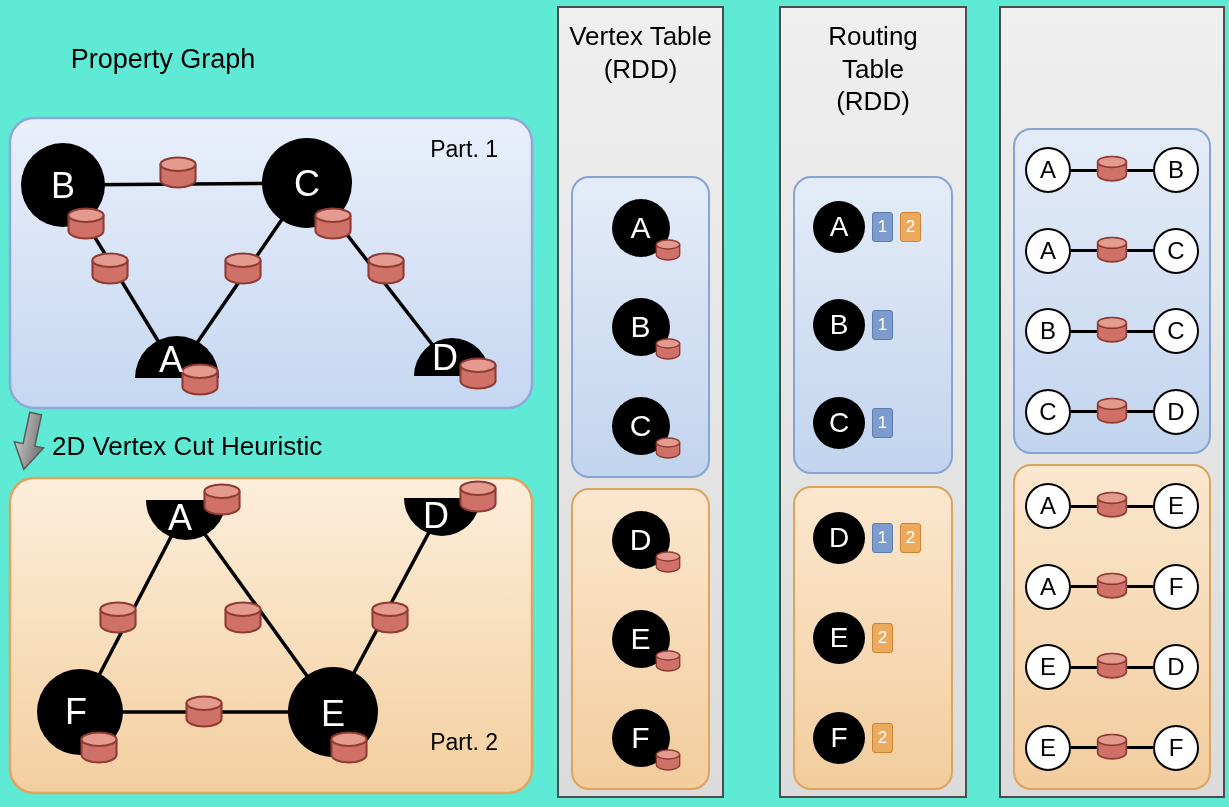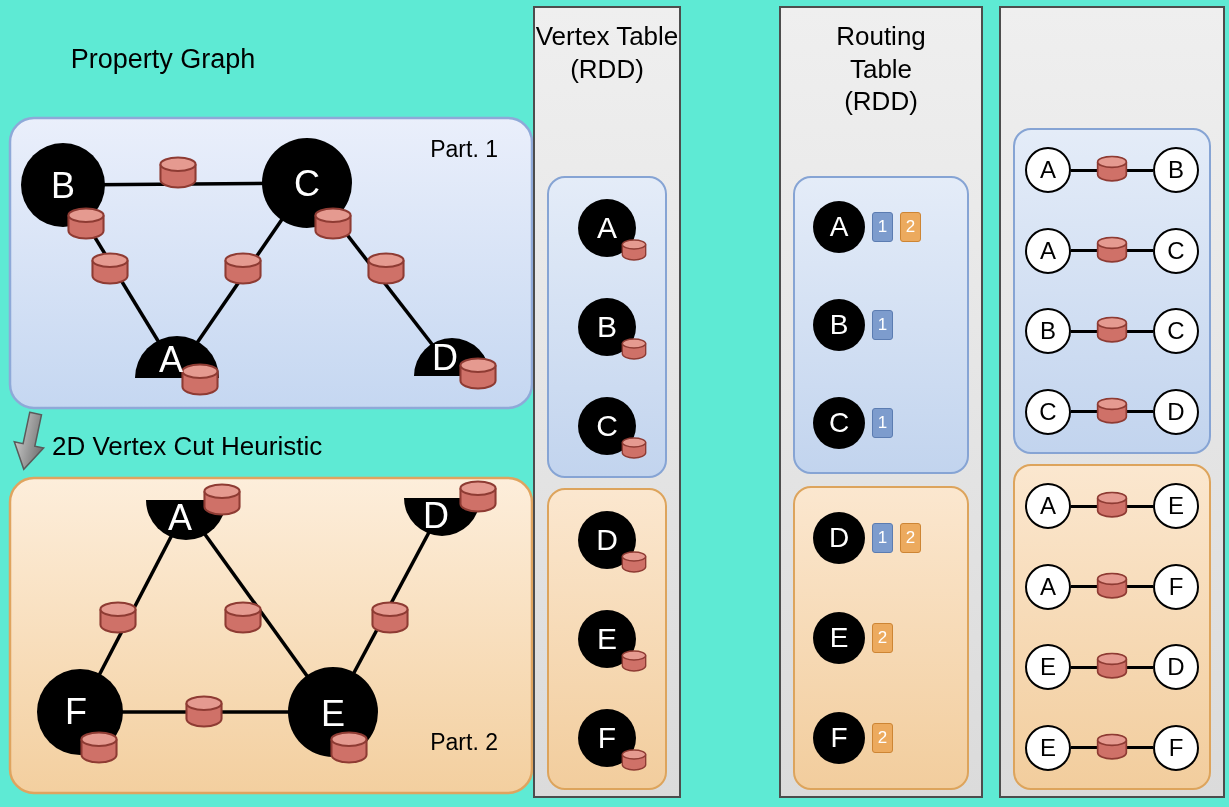--- a/index.html
+++ b/index.html
@@ -131,21 +131,21 @@
       <use href="#db-cyl" x="457" y="480" width="42" height="33"></use>
       <use href="#db-cyl" x="78" y="731" width="42" height="33"></use>
       <use href="#db-cyl" x="328" y="731" width="42" height="33"></use>
       <text class="vtx-label" x="180" y="530">A</text>
       <text class="vtx-label" x="436" y="528">D</text>
       <text class="vtx-label" x="76" y="724">F</text>
       <text class="vtx-label" x="333" y="726">E</text>
     </g>
   </svg>
 
-  <div class="col v-col" style="left:533px; width:148px;">
+  <div class="col v-col" style="left:557px; width:167px;">
     <div class="col-title">Vertex Table (RDD)</div>
 
     <div class="inner blue" style="top:168px; height:302px;">
       <div class="v-item">
         <div class="v-circle">A</div>
         <svg class="cyl-sm" viewBox="0 0 40 32">
             <use href="#db-cyl" width="40" height="32"></use>
           </svg>
       </div>
       <div class="v-item">
@@ -177,21 +177,21 @@
       </div>
       <div class="v-item">
         <div class="v-circle">F</div>
         <svg class="cyl-sm" viewBox="0 0 40 32">
             <use href="#db-cyl" width="40" height="32"></use>
           </svg>
       </div>
     </div>
   </div>
 
-  <div class="col" style="left:779px; width:204px;">
+  <div class="col" style="left:779px; width:188px;">
     <div class="col-title routing-title">Routing Table (RDD)</div>
 
     <div class="inner blue" style="top:168px; height:298px;">
       <div class="r-row">
         <div class="r-circle">A</div>
         <span class="badge blue">1</span>
         <span class="badge orange">2</span>
       </div>
       <div class="r-row">
         <div class="r-circle">B</div>

